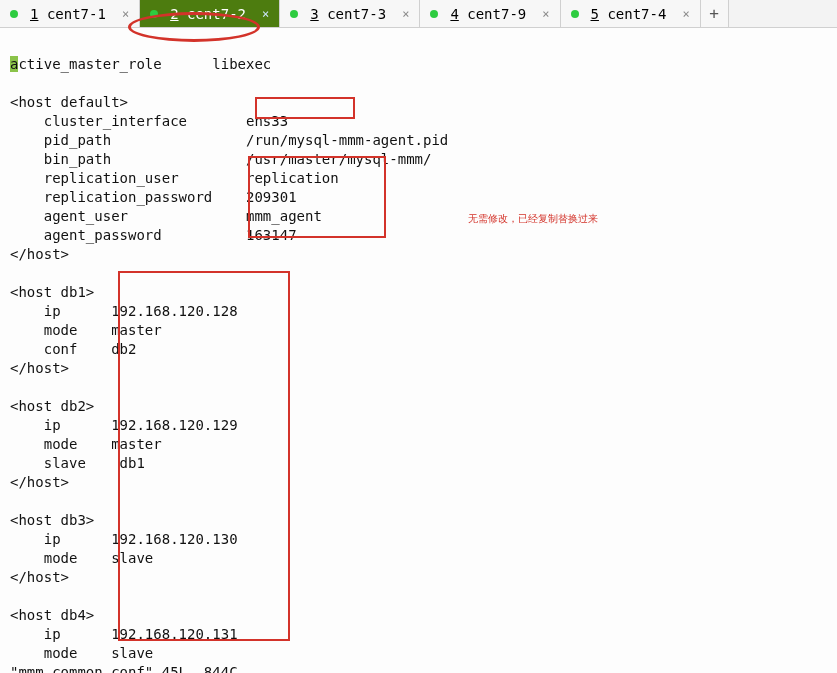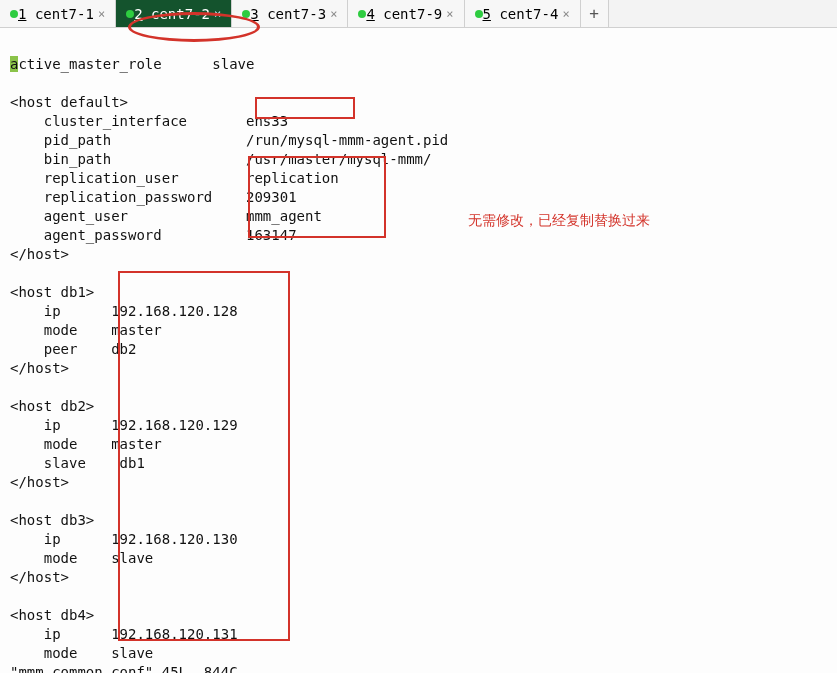--- a/index.html
+++ b/index.html
@@ -16,29 +16,29 @@
       display: flex;
       align-items: stretch;
       height: 28px;
       background: #f3f3f3;
       border-bottom: 1px solid #d0d0d0;
       user-select: none;
     }
     .tab {
       display: flex;
       align-items: center;
-      gap: 0;
+      gap: 12px;
       padding: 8px 10px;
       border-right: 1px solid #d0d0d0;
       background: #f7f7f7;
       cursor: pointer;
       position: relative;
     }
     .tab.active {
-      background: #14532d;
+      background: #4d7c0f;
       color: #fff;
     }
     .tab .dot {
       width: 8px; height: 8px;
       border-radius: 50%;
       background: #2ecc40;
       flex: 0 0 auto;
     }
     .tab .num {
       text-decoration: underline;
@@ -79,21 +79,21 @@
       line-height: 19px;
     }
     .cursor-block {
       background: #8bc34a;
       color: #111;
     }
     .annotation {
       position: absolute;
       color: #d3332a;
       font-family: "Microsoft YaHei", sans-serif;
-      font-size: 14px;
+      font-size: 10px;
       white-space: nowrap;
     }
     .redbox {
       position: absolute;
       border: 2px solid #d3332a;
       pointer-events: none;
     }
   </style>
 </head>
 <body>
@@ -123,36 +123,36 @@
     <span class="dot"></span>
     <span><span class="num">5</span> <span>cent7-4</span></span>
     <span class="close">×</span>
   </div>
   <div class="tab-add">+</div>
 </div>
 
 <div class="active-circle"></div>
 
 <div class="terminal">
-<span><span class="cursor-block">a</span><span>ctive_master_role      slave</span></span>
+<span><span class="cursor-block">a</span><span>ctive_master_role      libexec</span></span>
 <span></span>
 <span>&lt;host default&gt;</span>
 <span>    cluster_interface       ens33</span>
 <span>    pid_path                /run/mysql-mmm-agent.pid</span>
 <span>    bin_path                /usr/master/mysql-mmm/</span>
 <span>    replication_user        replication</span>
 <span>    replication_password    209301</span>
 <span>    agent_user              mmm_agent</span>
 <span>    agent_password          163147</span>
 <span>&lt;/host&gt;</span>
 <span></span>
 <span>&lt;host db1&gt;</span>
 <span>    ip      192.168.120.128</span>
 <span>    mode    master</span>
-<span>    peer    db2</span>
+<span>    conf    db2</span>
 <span>&lt;/host&gt;</span>
 <span></span>
 <span>&lt;host db2&gt;</span>
 <span>    ip      192.168.120.129</span>
 <span>    mode    master</span>
 <span>    slave    db1</span>
 <span>&lt;/host&gt;</span>
 <span></span>
 <span>&lt;host db3&gt;</span>
 <span>    ip      192.168.120.130</span>

